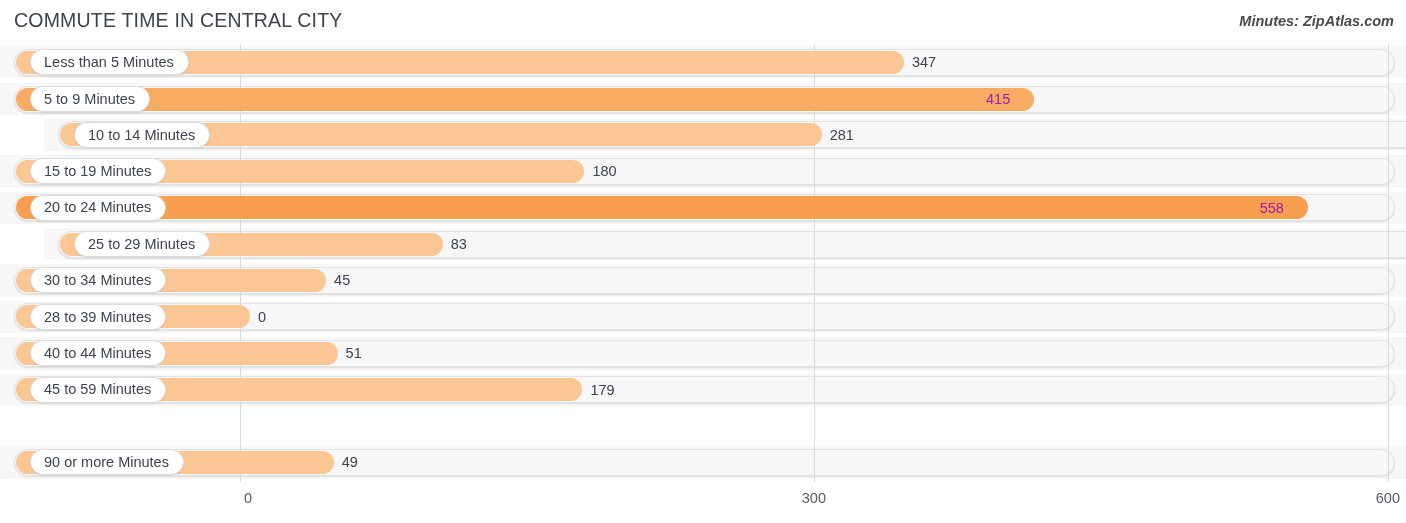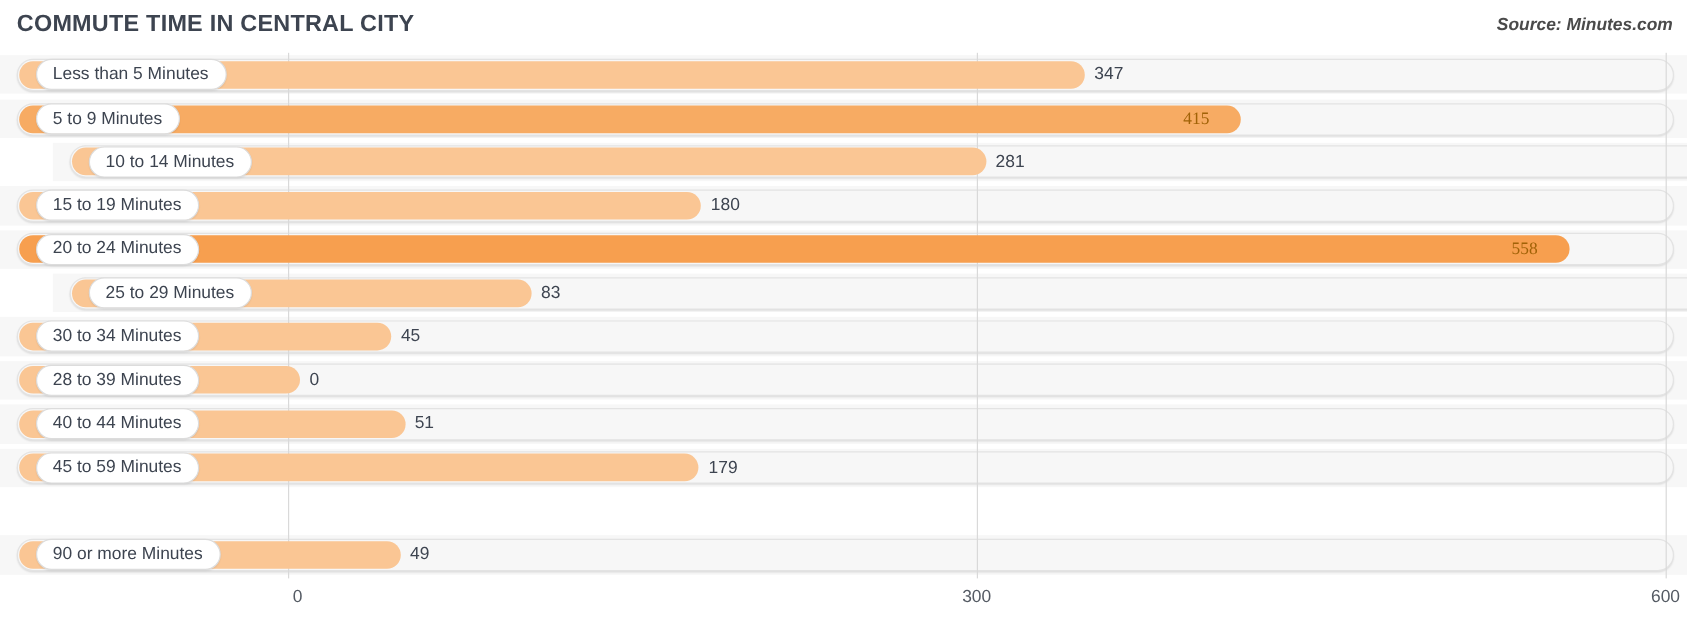--- a/index.html
+++ b/index.html
@@ -21,21 +21,21 @@
     position: absolute;
     left: 0; top: 0;
     width: 1406px;
     height: 44px;
   }
   #chart-title {
     position: absolute;
     left: 14px;
     top: 9px;
     font-size: 19.5px;
-    font-weight: 700;
+    font-weight: 400;
     letter-spacing: 0.2px;
     color: #3d4450;
     white-space: nowrap;
   }
   #source-label {
     position: absolute;
     right: 12px;
     top: 13px;
     font-size: 14.5px;
     font-style: italic;
@@ -138,22 +138,21 @@
     align-items: center;
     font-size: 14.5px;
     line-height: 1;
     white-space: nowrap;
     z-index: 7;
   }
   .value.outside {
     color: #3d4450;
   }
   .value.inside {
-    color: #a16207;
-    font-family: Liberation Serif, serif;
+    color: #a21caf;
   }
 
   
   #xaxis {
     position: absolute;
     left: 0;
     top: 482px;
     width: 1406px;
     height: 41px;
   }
@@ -164,21 +163,21 @@
     color: #555b64;
     white-space: nowrap;
     transform: translateX(-100%);
   }
 </style>
 </head>
 <body>
 
 <div id="header">
   <div id="chart-title">COMMUTE TIME IN CENTRAL CITY</div>
-  <div id="source-label">Source: Minutes.com</div>
+  <div id="source-label">Minutes: ZipAtlas.com</div>
 </div>
 
 <div id="plot">
     <div class="gridline" style="left: 240px;"></div>
     <div class="gridline" style="left: 814px;"></div>
     <div class="gridline" style="left: 1388px;"></div>
     <div class="row" style="top: 0px;">
       <div class="row-band"></div>
       <div class="track"></div>
       <div class="bar" style="width: 887.927px;"></div>

